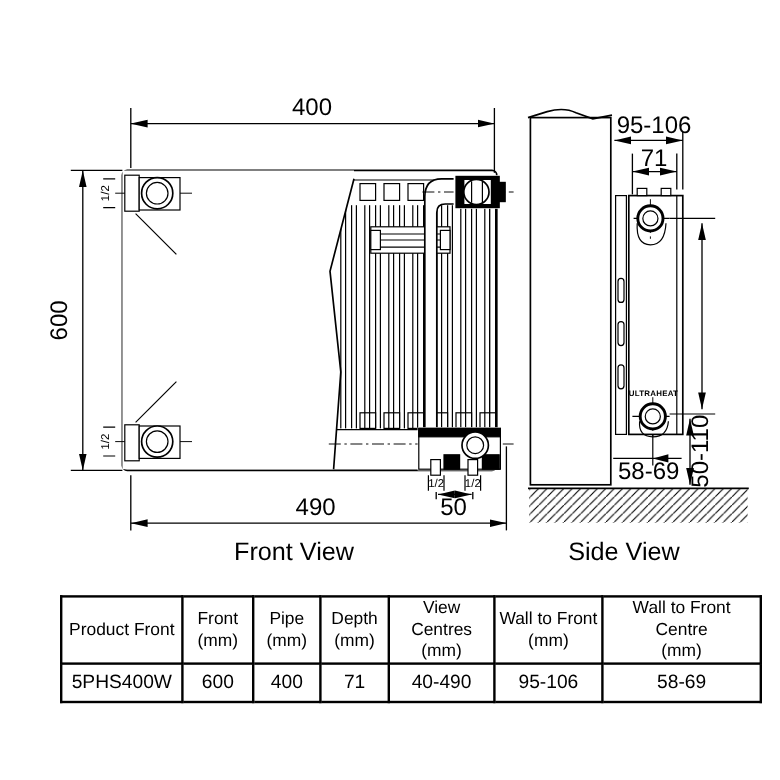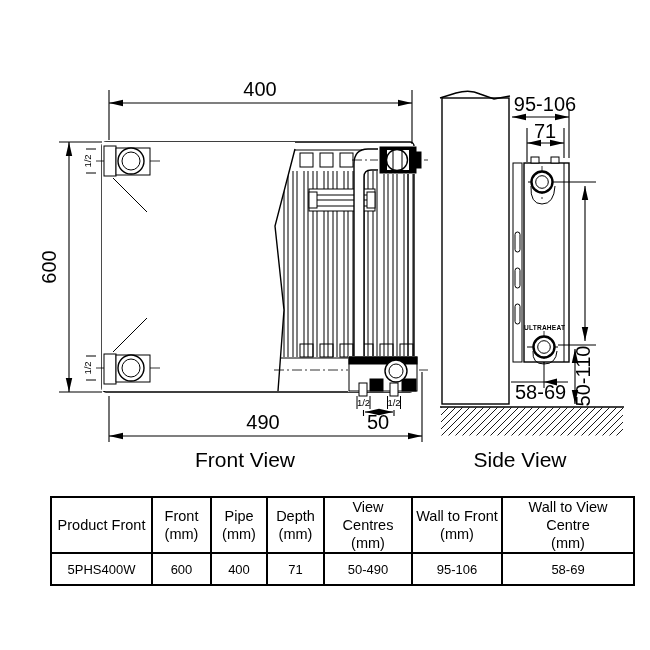--- a/index.html
+++ b/index.html
@@ -14,21 +14,21 @@
   .ol{stroke:#000;stroke-width:1.4;fill:none;}
   .thin{stroke:#000;stroke-width:1;fill:none;}
   .dl{stroke:#000;stroke-width:1.1;fill:none;}
   .cl{stroke:#000;stroke-width:.8;fill:none;stroke-dasharray:10 3 2 3;}
   .wf{fill:#fff;}
   .blk{fill:#000;stroke:#000;stroke-width:1;}
   table.spec{border-collapse:collapse;margin:6px 0 0 38px;table-layout:fixed;}
   table.spec th, table.spec td{border:2px solid #000;text-align:center;vertical-align:middle;
     font-weight:normal;padding:0 2px;color:#000;background:#fff;}
   table.spec th{height:42px;font-size:14.5px;line-height:1.25;}
-  table.spec td{height:30px;font-size:13px;margin-top:36px;}
+  table.spec td{height:30px;font-size:16px;margin-top:36px;}
 </style>
 </head>
 <body>
 
 <div class="page">
 
 <svg width="650" height="490" viewBox="0 0 650 490">
   <defs>
     <marker id="ah" viewBox="0 0 14 8" refX="14" refY="4" markerWidth="14" markerHeight="8" orient="auto-start-reverse" markerUnits="userSpaceOnUse">
       <path d="M14,4 L0,0.8 L0,7.2 Z" fill="#000"></path>
@@ -264,31 +264,31 @@
       </th>
       <th>
         <div>View Centres</div>
             <div>(mm)</div>
       </th>
       <th>
         <div>Wall to Front</div>
             <div>(mm)</div>
       </th>
       <th>
-        <div>Wall to View Centre</div>
+        <div>Wall to Front Centre</div>
             <div>(mm)</div>
       </th>
     </tr>
   </thead>
   <tbody>
     <tr>
       <td>5PHS400W</td>
       <td>600</td>
       <td>400</td>
       <td>71</td>
-      <td>50-490</td>
+      <td>40-490</td>
       <td>95-106</td>
       <td>58-69</td>
     </tr>
   </tbody>
 </table>
 
 </div>
 
 </body></html>

